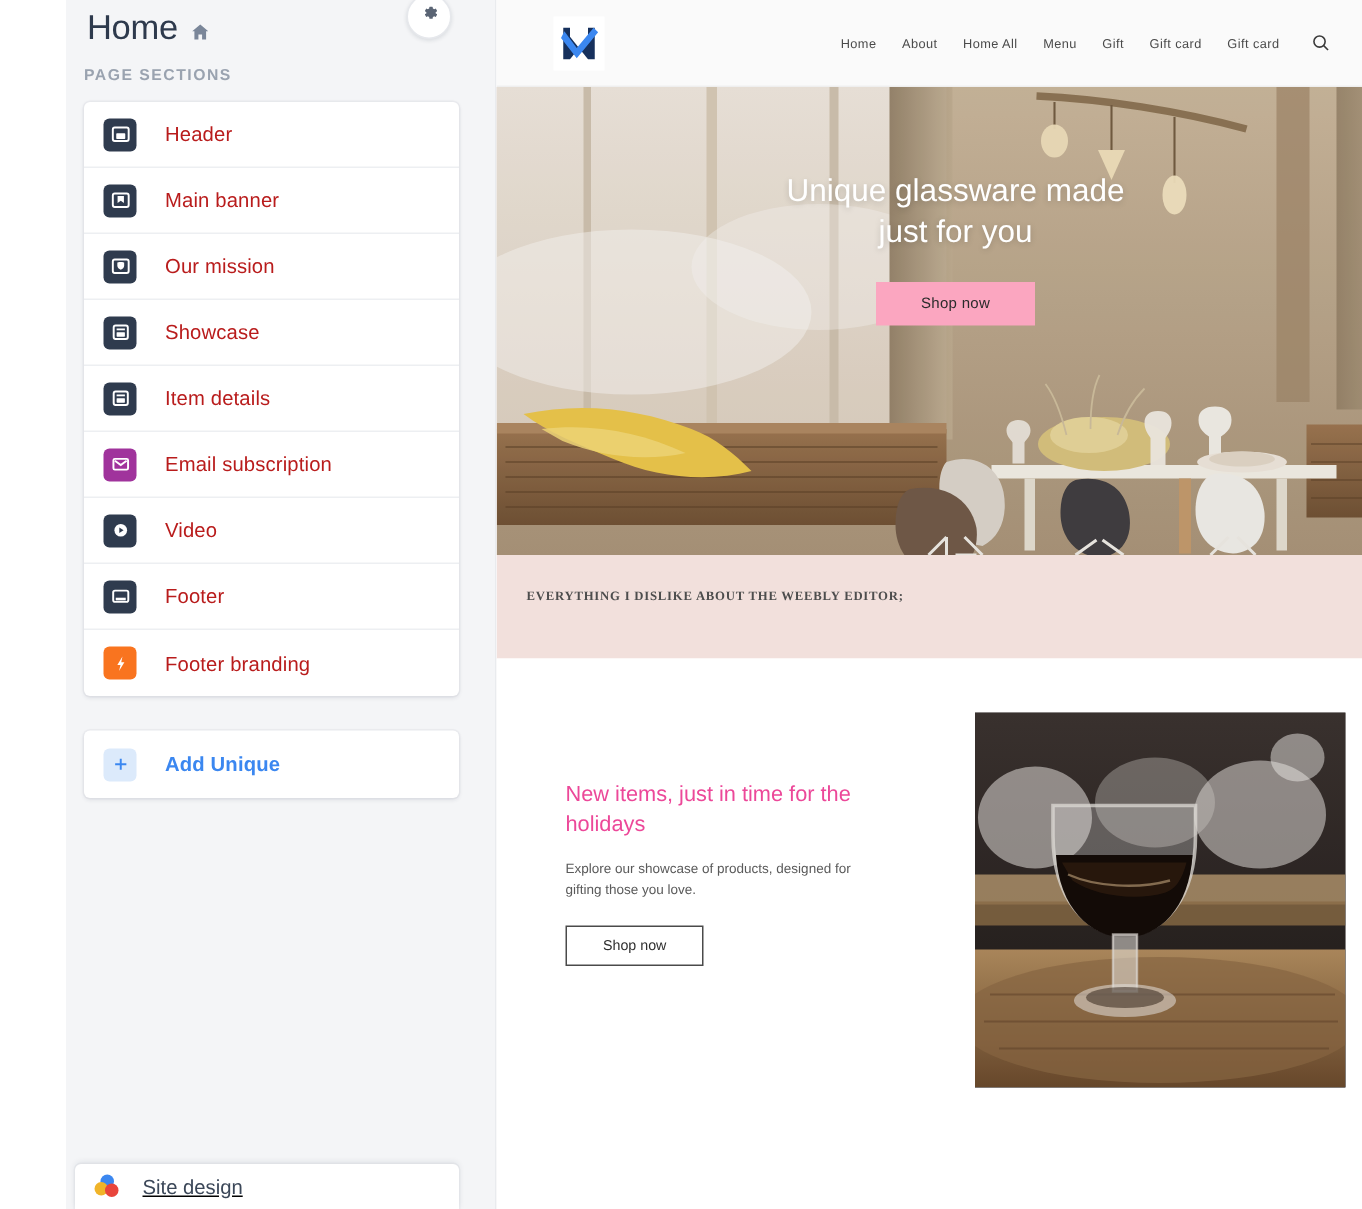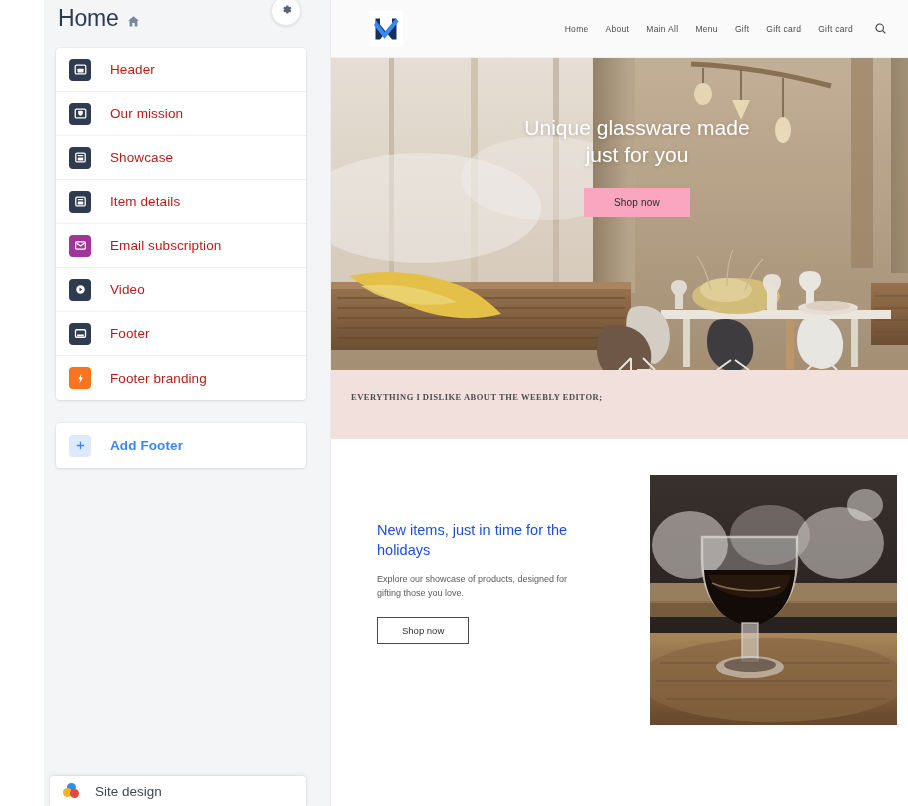--- a/index.html
+++ b/index.html
@@ -77,20 +77,21 @@
     margin-left: 19px; font-size: 13.5px; color: #b91c1c;
     letter-spacing: .1px;
   }
   .row.add .row-label { color: #3b87f0; font-weight: 700; }
   .card.add-card { margin-top: 23px; }
   .card.add-card .row { height: 45px; }
 
   .sb-bottom {
     position: absolute; bottom: 0; left: 0; right: 0;
     padding: 0 24px 0 6px;
+    text-decoration: underline;
   }
   .bottom-card {
     background: #fff; border-radius: 4px 4px 0 0;
     box-shadow: 0 -1px 4px rgba(25,40,70,.09), 0 0 0 1px rgba(25,40,70,.03);
     height: 30px;
     display: flex; align-items: center;
     padding-left: 13px;
     cursor: pointer;
   }
   .palette { width: 17px; height: 16px; position: relative; flex: 0 0 17px; }
@@ -170,21 +171,21 @@
   }
   .quote-main em { color: #ef3b3b; font-style: italic; }
 
   
   .showcase {
     display: flex; padding: 36px 46px 40px 46px; gap: 30px;
     align-items: flex-start; background: #fff;
   }
   .sc-text { flex: 1 1 auto; padding-top: 45px; }
   .sc-h {
-    font-size: 14.5px; line-height: 20px; color: #1d4ed8; font-weight: 400;
+    font-size: 14.5px; line-height: 20px; color: #ec4899; font-weight: 400;
     max-width: 195px;
   }
   .sc-p {
     font-size: 9px; line-height: 14px; color: #5a5a5a; margin-top: 12px;
     max-width: 210px;
   }
   .sc-btn {
     margin-top: 17px; display: inline-block;
     border: 1px solid #4a4a4a; background: transparent;
     font-size: 9.5px; color: #2f2f2f; padding: 7px 24px; cursor: pointer;
@@ -226,33 +227,43 @@
       </div>
       <div class="gear-btn">
         <span>
           <svg viewBox="0 0 20 20">
               <path d="M10 6.8A3.2 3.2 0 1 0 10 13.2 3.2 3.2 0 0 0 10 6.8zm0 5a1.8 1.8 0 1 1 0-3.6 1.8 1.8 0 0 1 0 3.6zM17.3 11.4l-1.2-.7a6.4 6.4 0 0 0 0-1.4l1.2-.7a.5.5 0 0 0 .2-.6l-1.2-2a.5.5 0 0 0-.6-.2l-1.3.5a6.3 6.3 0 0 0-1.2-.7l-.2-1.4a.5.5 0 0 0-.5-.4h-2.4a.5.5 0 0 0-.5.4l-.2 1.4c-.4.2-.8.4-1.2.7l-1.3-.5a.5.5 0 0 0-.6.2l-1.2 2a.5.5 0 0 0 .2.6l1.2.7a6.4 6.4 0 0 0 0 1.4l-1.2.7a.5.5 0 0 0-.2.6l1.2 2a.5.5 0 0 0 .6.2l1.3-.5c.4.3.8.5 1.2.7l.2 1.4c0 .2.3.4.5.4h2.4c.2 0 .5-.2.5-.4l.2-1.4c.4-.2.8-.4 1.2-.7l1.3.5a.5.5 0 0 0 .6-.2l1.2-2a.5.5 0 0 0-.2-.6z"></path>
             </svg>
         </span>
       </div>
     </div>
 
+    <div class="sec-label">PAGE SECTIONS</div>
 
     <div class="card">
 
       <div class="row">
         <span class="ico">
           <svg viewBox="0 0 16 16">
               <rect x="1.5" y="2.5" width="13" height="11" rx="1.6" fill="none" stroke="#fff" stroke-width="1.6"></rect>
               <rect x="4.3" y="7.2" width="7.4" height="4.6" rx=".6" fill="#fff"></rect>
             </svg>
         </span>
         <span class="row-label">Header</span>
       </div>
 
+      <div class="row">
+        <span class="ico">
+          <svg viewBox="0 0 16 16">
+              <rect x="1.5" y="2.5" width="13" height="11" rx="1.6" fill="none" stroke="#fff" stroke-width="1.6"></rect>
+              <path d="M5.4 4.6h5.2v5.6L8 8.4l-2.6 1.8z" fill="#fff"></path>
+            </svg>
+        </span>
+        <span class="row-label">Main banner</span>
+      </div>
 
       <div class="row">
         <span class="ico">
           <svg viewBox="0 0 16 16">
               <rect x="1.5" y="2.5" width="13" height="11" rx="1.6" fill="none" stroke="#fff" stroke-width="1.6"></rect>
               <path d="M8 4.5c1.6 0 2.8.5 2.8.5v2.6c0 1.6-1.3 2.6-2.8 3.2-1.5-.6-2.8-1.6-2.8-3.2V5s1.2-.5 2.8-.5z" fill="#fff"></path>
             </svg>
         </span>
         <span class="row-label">Our mission</span>
       </div>
@@ -321,21 +332,21 @@
     </div>
 
     <div class="card add-card">
       <div class="row add">
         <span class="ico blue">
           <svg viewBox="0 0 16 16">
               <path d="M7.2 3.4h1.6v9.2H7.2z"></path>
               <path d="M3.4 7.2h9.2v1.6H3.4z"></path>
             </svg>
         </span>
-        <span class="row-label">Add Footer</span>
+        <span class="row-label">Add Unique</span>
       </div>
     </div>
 
     <div class="sb-bottom">
       <div class="bottom-card">
         <span class="palette">
           <i class="p1"></i>
             <i class="p2"></i>
             <i class="p3"></i>
         </span>
@@ -354,21 +365,21 @@
             <path d="M6 6h6v28H6z" fill="#16305c"></path>
             <path d="M28 6h6v28h-6z" fill="#16305c"></path>
             <path d="M12 34V14l8 10z" fill="#16305c"></path>
             <path d="M28 34V14l-8 10z" fill="#16305c"></path>
             <path d="M7 9l11 15L33 6l4 4-19 23L4 15z" fill="#3b87f0"></path>
           </svg>
         </div>
         <div class="nav-links">
           <a href="#">Home</a>
           <a href="#">About</a>
-          <a href="#">Main All</a>
+          <a href="#">Home All</a>
           <a href="#">Menu</a>
           <a href="#">Gift</a>
           <a href="#">Gift card</a>
           <a href="#">Gift card</a>
           <span class="nav-ico">
             <svg viewBox="0 0 16 16">
                 <circle cx="7" cy="7" r="4.6"></circle>
                 <path d="M10.4 10.4 14 14"></path>
               </svg>
           </span>

